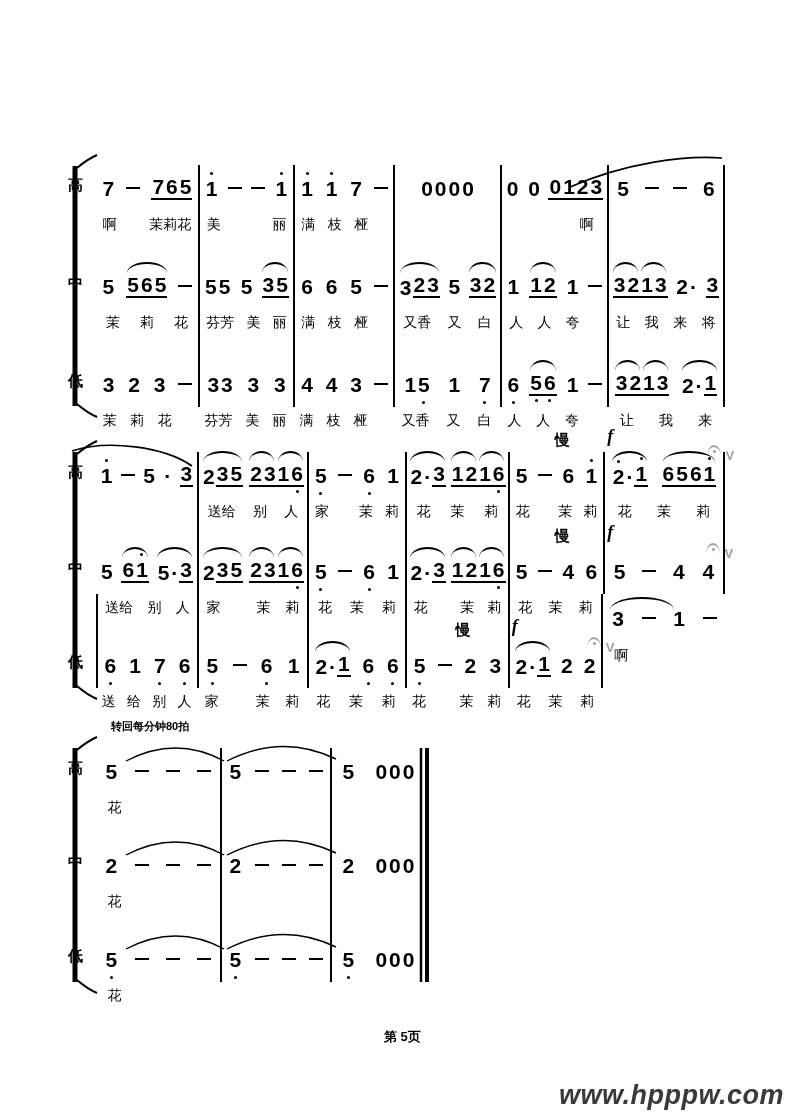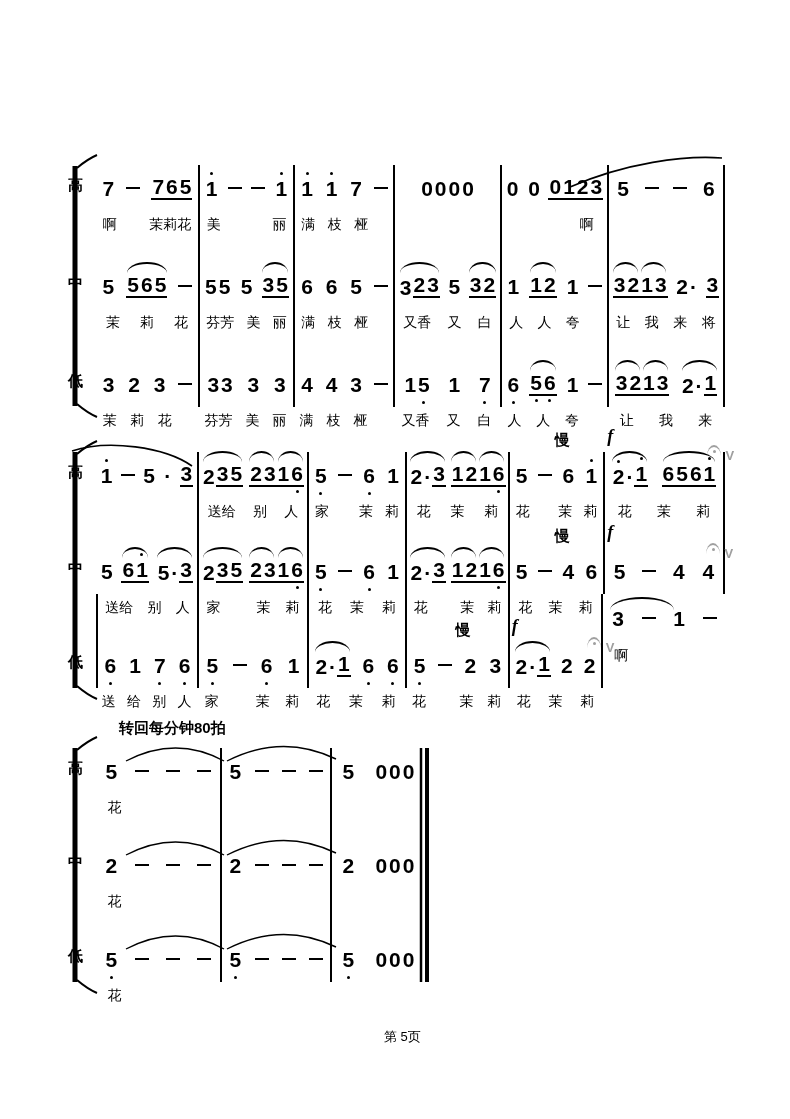--- a/index.html
+++ b/index.html
@@ -36,22 +36,22 @@
       border-top:2px solid var(--muted);border-radius:50% 50% 0 0/100% 100% 0 0;}
   .fer::after{content:"";position:absolute;left:50%;top:3px;width:3px;height:3px;
       margin-left:-1.5px;background:var(--muted);border-radius:50%;}
   .bre{position:absolute;top:-14px;right:-18px;font-size:13px;font-weight:bold;
       color:var(--muted);font-style:normal;line-height:1;}
   .mk{position:absolute;top:-20px;font-size:15px;font-weight:bold;z-index:2;line-height:1;}
   .mk.f{font-family:"Liberation Serif",serif;font-style:italic;font-size:18px;top:-25px;}
   .marc{position:absolute;top:3px;height:11px;border-top:2px solid var(--ink);
       border-radius:50% 50% 0 0/100% 100% 0 0;}
   .ly{min-width:6px;text-align:center;line-height:1.2;}
-  .tempo{position:absolute;left:119px;top:719px;font-size:15px;font-weight:bold;}
-  .pageno{position:absolute;left:384px;top:1028px;font-size:13px;}
+  .tempo{position:absolute;left:111px;top:719px;font-size:11px;font-weight:bold;}
+  .pageno{position:absolute;left:384px;top:1028px;font-size:13px;font-weight:bold;}
   .watermark{position:absolute;right:6px;top:1080px;font-size:27px;font-weight:bold;
       font-style:italic;color:var(--wm);letter-spacing:0.5px;}
   svg.overlay{position:absolute;left:0;top:0;pointer-events:none;}
 </style>
 </head>
 <body>
 
 <div class="page">
 
   <svg class="overlay" width="790" height="1119" viewBox="0 0 790 1119">
@@ -840,13 +840,14 @@
         <span class="ly"></span>
         <span class="ly"></span>
         <span class="ly"></span>
       </div>
       <div class="cell lyr"></div>
       <div class="cell lyr"></div>
     </div>
 
   <div class="pageno">第 5页</div>
 
+  <div class="watermark">www.hpppw.com</div>
 </div>
 
 </body></html>

